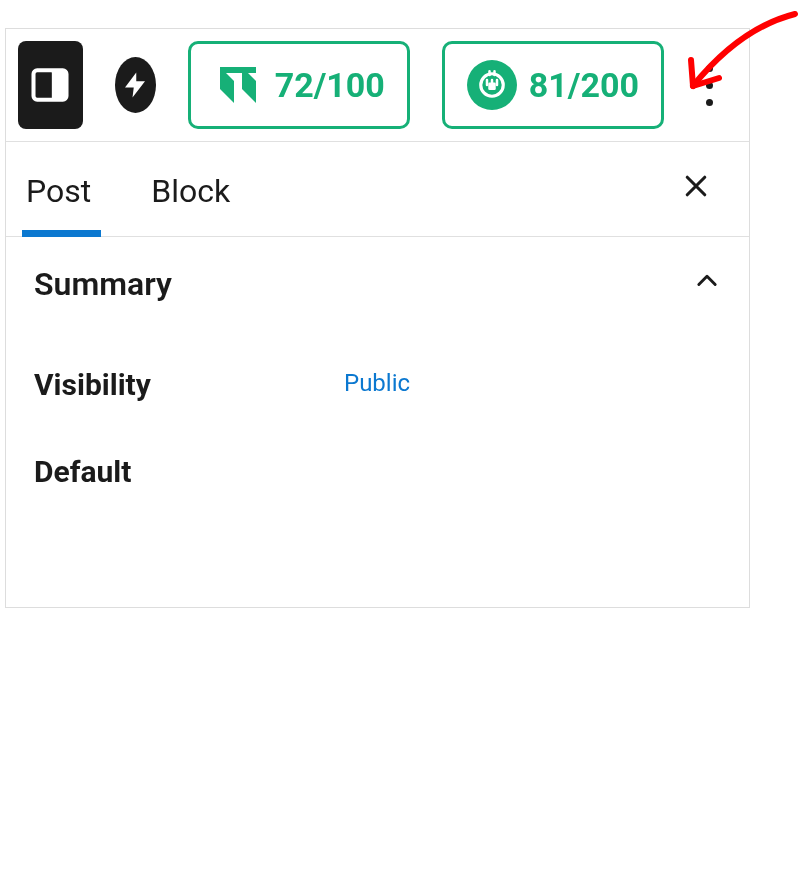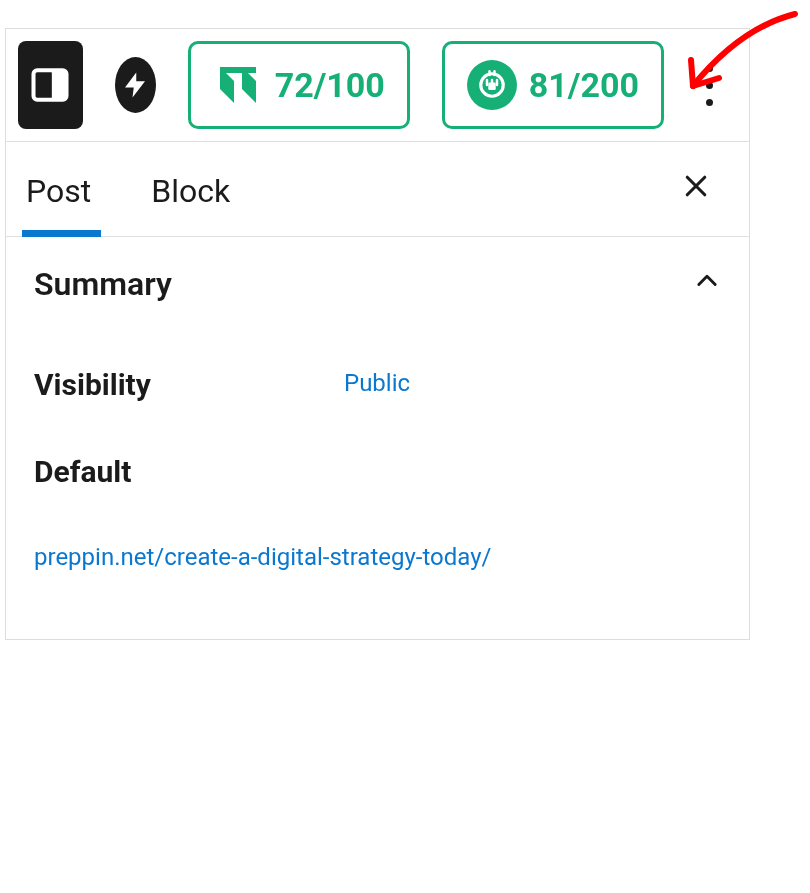--- a/index.html
+++ b/index.html
@@ -226,21 +226,20 @@
 
   <div class="rows">
     <div class="row">
       <div class="row-label">Visibility</div>
       <div class="row-value">Public</div>
     </div>
     <div class="row">
       <div class="row-label">Default</div>
     </div>
     <div class="row">
-      <div class="row-value">preppin.net/create-a-digital-strategy-today/</div>
     </div>
   </div>
 </div>
 
 <svg class="arrow-annotation" width="150" height="110">
   <path d="M 140 6 Q 85 20 38 78" fill="none" stroke="#ff0000" stroke-width="6" stroke-linecap="round"></path>
   <path d="M 38 78 L 36 52 M 38 78 L 64 70" fill="none" stroke="#ff0000" stroke-width="6" stroke-linecap="round"></path>
 </svg>
 
 </body></html>

